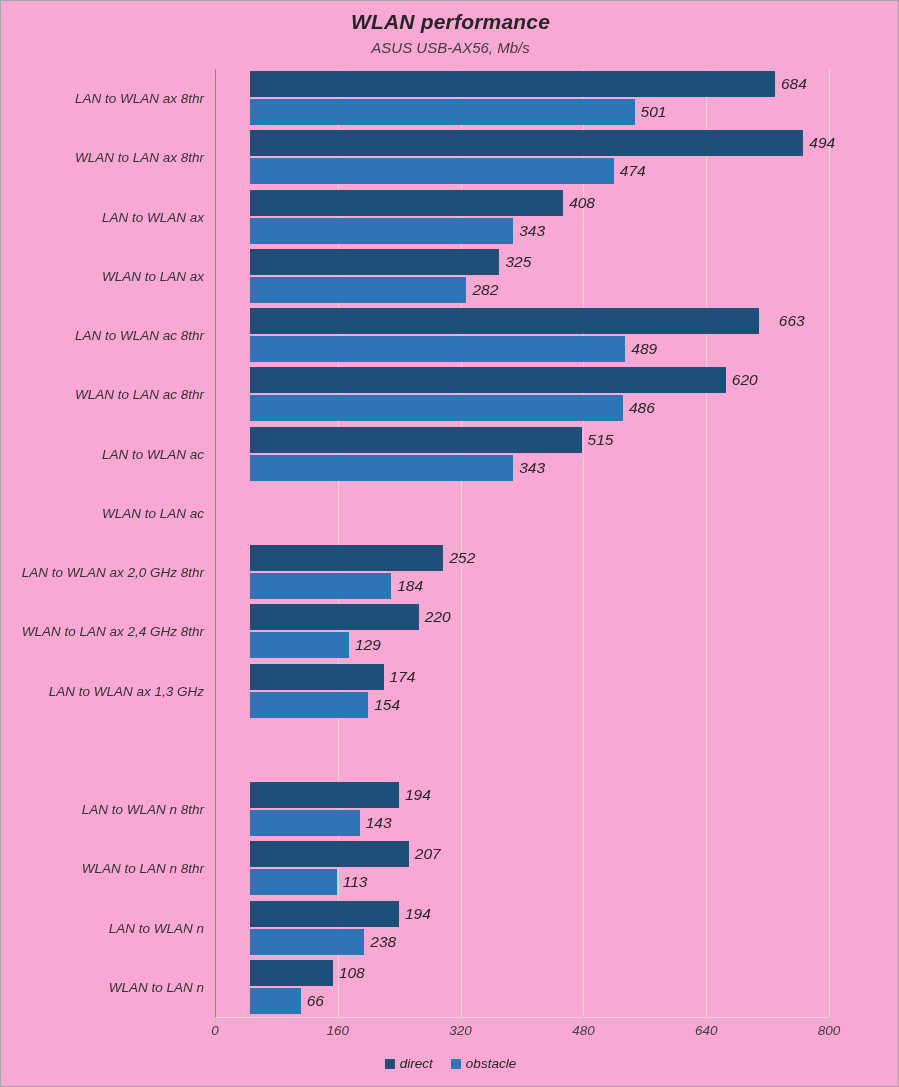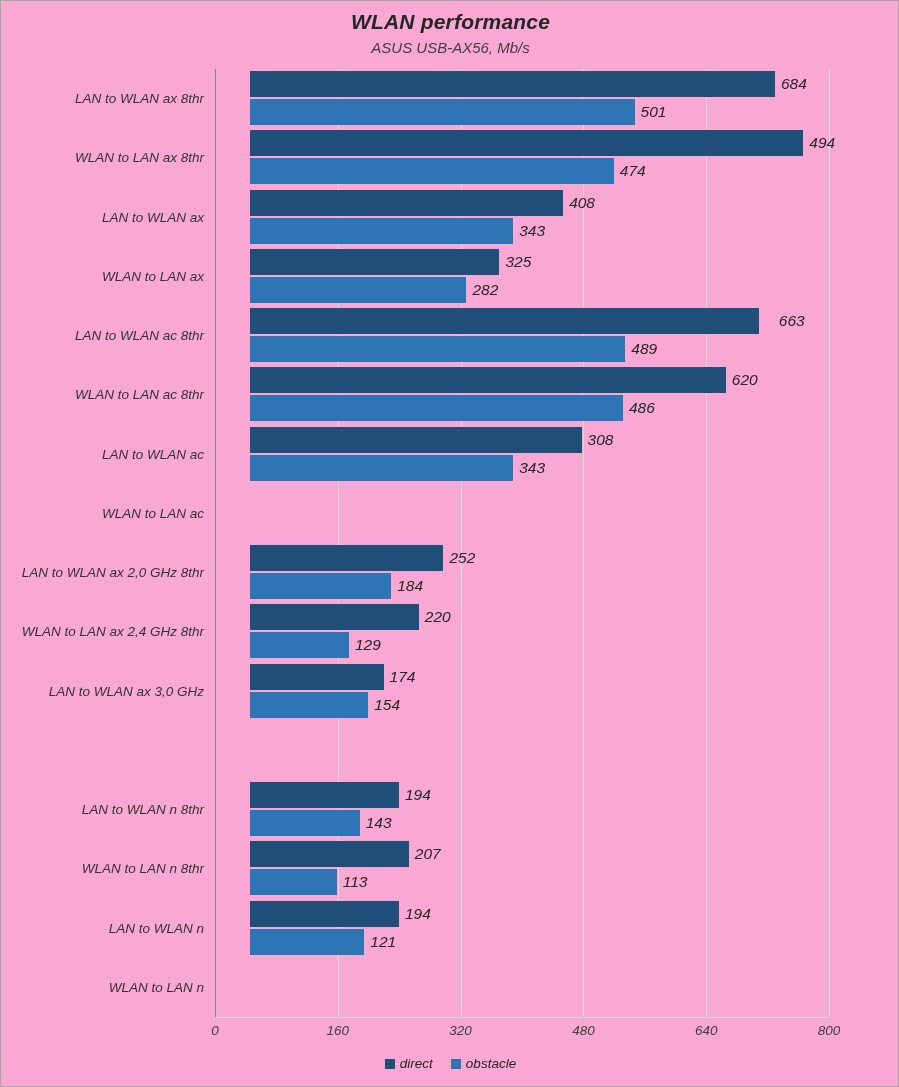--- a/index.html
+++ b/index.html
@@ -243,21 +243,21 @@
           <div class="bar direct" style="width: 475.85px; background: rgb(31, 78, 121);"></div>
           <div class="bar-value direct" style="left: 475.85px;">620</div>
           <div class="bar obstacle" style="width: 373.005px; background: rgb(46, 117, 182);"></div>
           <div class="bar-value obstacle" style="left: 373.005px;">486</div>
         </div>
       </div>
       <div class="cat-row" style="top: 423.5px; height: 59.25px;">
         <div class="cat-label" style="height: 59.25px;">LAN to WLAN ac</div>
         <div class="bars-wrap" style="height: 59.25px;">
           <div class="bar direct" style="width: 331.56px; background: rgb(31, 78, 121);"></div>
-          <div class="bar-value direct" style="left: 331.56px;">308</div>
+          <div class="bar-value direct" style="left: 331.56px;">515</div>
           <div class="bar obstacle" style="width: 263.252px; background: rgb(46, 117, 182);"></div>
           <div class="bar-value obstacle" style="left: 263.252px;">343</div>
         </div>
       </div>
       <div class="cat-row" style="top: 482.75px; height: 59.25px;">
         <div class="cat-label" style="height: 59.25px;">WLAN to LAN ac</div>
       </div>
       <div class="cat-row" style="top: 542px; height: 59.25px;">
         <div class="cat-label" style="height: 59.25px;">LAN to WLAN ax 2,0 GHz 8thr</div>
         <div class="bars-wrap" style="height: 59.25px;">
@@ -270,21 +270,21 @@
       <div class="cat-row" style="top: 601.25px; height: 59.25px;">
         <div class="cat-label" style="height: 59.25px;">WLAN to LAN ax 2,4 GHz 8thr</div>
         <div class="bars-wrap" style="height: 59.25px;">
           <div class="bar direct" style="width: 168.85px; background: rgb(31, 78, 121);"></div>
           <div class="bar-value direct" style="left: 168.85px;">220</div>
           <div class="bar obstacle" style="width: 99.0075px; background: rgb(46, 117, 182);"></div>
           <div class="bar-value obstacle" style="left: 99.0075px;">129</div>
         </div>
       </div>
       <div class="cat-row" style="top: 660.5px; height: 59.25px;">
-        <div class="cat-label" style="height: 59.25px;">LAN to WLAN ax 3,0 GHz</div>
+        <div class="cat-label" style="height: 59.25px;">LAN to WLAN ax 1,3 GHz</div>
         <div class="bars-wrap" style="height: 59.25px;">
           <div class="bar direct" style="width: 133.545px; background: rgb(31, 78, 121);"></div>
           <div class="bar-value direct" style="left: 133.545px;">174</div>
           <div class="bar obstacle" style="width: 118.195px; background: rgb(46, 117, 182);"></div>
           <div class="bar-value obstacle" style="left: 118.195px;">154</div>
         </div>
       </div>
       <div class="cat-row" style="top: 719.75px; height: 59.25px;">
       </div>
       <div class="cat-row" style="top: 779px; height: 59.25px;">
@@ -304,25 +304,31 @@
           <div class="bar obstacle" style="width: 86.7275px; background: rgb(46, 117, 182);"></div>
           <div class="bar-value obstacle" style="left: 86.7275px;">113</div>
         </div>
       </div>
       <div class="cat-row" style="top: 897.5px; height: 59.25px;">
         <div class="cat-label" style="height: 59.25px;">LAN to WLAN n</div>
         <div class="bars-wrap" style="height: 59.25px;">
           <div class="bar direct" style="width: 148.895px; background: rgb(31, 78, 121);"></div>
           <div class="bar-value direct" style="left: 148.895px;">194</div>
           <div class="bar obstacle" style="width: 114.358px; background: rgb(46, 117, 182);"></div>
-          <div class="bar-value obstacle" style="left: 114.358px;">121</div>
+          <div class="bar-value obstacle" style="left: 114.358px;">238</div>
         </div>
       </div>
       <div class="cat-row" style="top: 956.75px; height: 59.25px;">
         <div class="cat-label" style="height: 59.25px;">WLAN to LAN n</div>
+        <div class="bars-wrap" style="height: 59.25px;">
+          <div class="bar direct" style="width: 82.89px; background: rgb(31, 78, 121);"></div>
+          <div class="bar-value direct" style="left: 82.89px;">108</div>
+          <div class="bar obstacle" style="width: 50.655px; background: rgb(46, 117, 182);"></div>
+          <div class="bar-value obstacle" style="left: 50.655px;">66</div>
+        </div>
       </div>
     </div>
 
   <div id="xaxis-container">
       <div class="xtick" style="left: 214px;"></div>
       <div class="xtick-label" style="left: 214px;">0</div>
       <div class="xtick" style="left: 336.8px;"></div>
       <div class="xtick-label" style="left: 336.8px;">160</div>
       <div class="xtick" style="left: 459.6px;"></div>
       <div class="xtick-label" style="left: 459.6px;">320</div>

